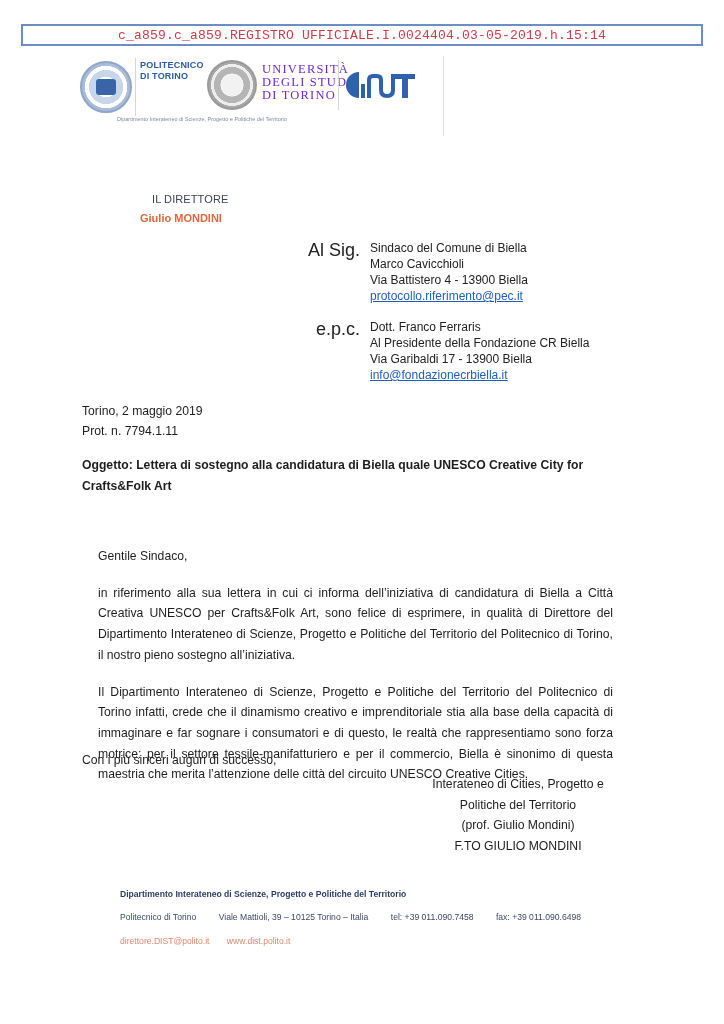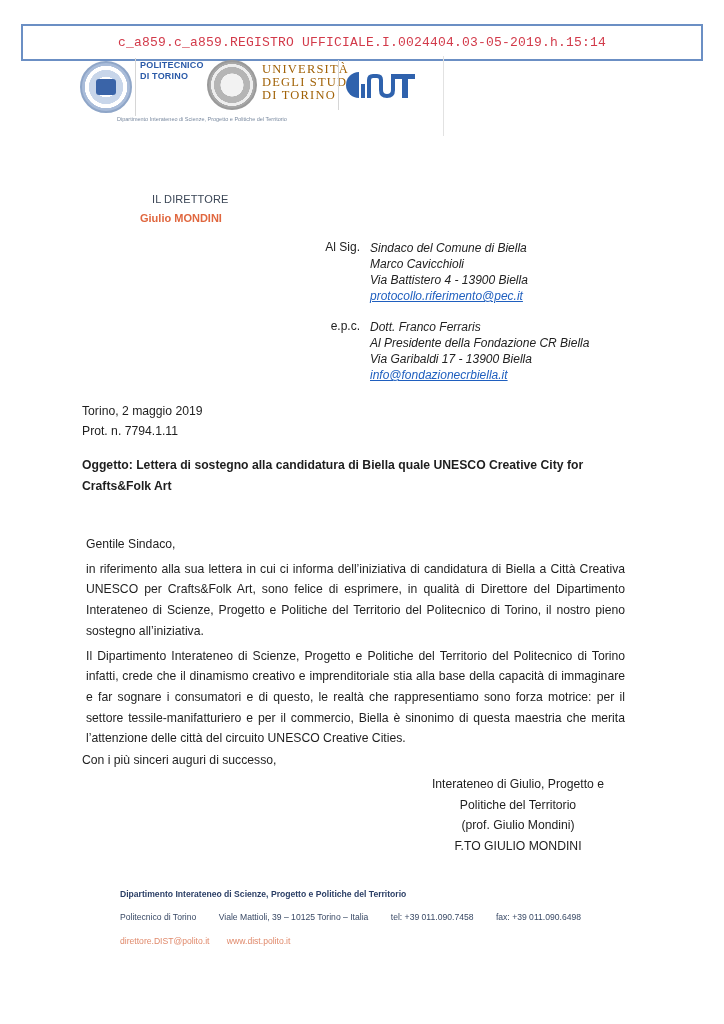--- a/index.html
+++ b/index.html
@@ -13,21 +13,21 @@
       position: relative;
       overflow: hidden;
       font-family: "Liberation Sans", "DejaVu Sans", sans-serif;
       color: #222222;
     }
     .abs { position: absolute; }
 
     
     .stamp {
       left: 21px; top: 24px;
-      width: 682px; height: 37px;
+      width: 682px; height: 22px;
       border: 2px solid #6b8fc4;
       box-sizing: border-box;
       display: flex; align-items: center; justify-content: center;
     }
     .stamp-text {
       font-family: "Liberation Mono", "DejaVu Sans Mono", monospace;
       font-size: 13px;
       color: #d23a4a;
       letter-spacing: 0.2px;
       white-space: nowrap;
@@ -63,21 +63,21 @@
     .unito-seal {
       left: 207px; top: 60px; width: 50px; height: 50px;
       border: 2px solid #9a9a9a;
       background: radial-gradient(circle, #f2f2f2 0 35%, #b5b5b5 36% 55%, #eeeeee 56% 64%, #a8a8a8 65% 100%);
     }
     .unito-name {
       left: 262px; top: 63px;
       font-family: "Liberation Serif", "DejaVu Serif", serif;
       font-size: 12.5px;
       line-height: 13px;
-      color: #a16207;
+      color: #6d28d9;
       letter-spacing: 1.2px;
     }
     .dist-logo {
       left: 345px; top: 70px;
       font-family: "Liberation Sans", sans-serif;
       font-weight: bold;
       font-size: 30px;
       line-height: 30px;
       color: #2f62ad;
       letter-spacing: -1px;
@@ -98,30 +98,29 @@
     }
     .director-name {
       left: 140px; top: 212px;
       font-size: 11px;
       font-weight: bold;
       color: #e0673f;
     }
 
     
     .recipient-label {
-      font-size: 12px;
+      font-size: 18px;
       color: #222;
       text-align: right;
       width: 60px;
     }
     .recipient-lines {
       font-size: 12px;
       line-height: 16px;
       color: #222;
-      font-style: italic;
     }
     .email-link {
       color: #1f5fbf;
       text-decoration: underline;
     }
 
     
     .txt {
       font-size: 12.2px;
       color: #1e1e1e;
@@ -135,21 +134,21 @@
       width: 560px;
       font-weight: bold;
       line-height: 21px;
     }
     .body-block {
       left: 82px; top: 530px;
       width: 547px;
       line-height: 20.7px;
       text-align: justify;
     }
-    .body-block p { margin: 4px; }
+    .body-block p { margin: 16px; }
     .salutation-line { margin: 0; }
     .closing {
       left: 82px; top: 753px;
     }
     .signature {
       left: 408px; top: 774px;
       width: 220px;
       text-align: center;
       line-height: 20.5px;
     }
@@ -242,21 +241,21 @@
 
 <div class="abs txt body-block">
   <p class="salutation-line">Gentile Sindaco,</p>
   <p>in riferimento alla sua lettera in cui ci informa dell’iniziativa di candidatura di Biella a Città Creativa UNESCO per Crafts&amp;Folk Art, sono felice di esprimere, in qualità di Direttore del Dipartimento Interateneo di Scienze, Progetto e Politiche del Territorio del Politecnico di Torino, il nostro pieno sostegno all’iniziativa.</p>
   <p>Il Dipartimento Interateneo di Scienze, Progetto e Politiche del Territorio del Politecnico di Torino infatti, crede che il dinamismo creativo e imprenditoriale stia alla base della capacità di immaginare e far sognare i consumatori e di questo, le realtà che rappresentiamo sono forza motrice: per il settore tessile-manifatturiero e per il commercio, Biella è sinonimo di questa maestria che merita l’attenzione delle città del circuito UNESCO Creative Cities.</p>
 </div>
 
 <div class="abs txt closing">Con i più sinceri auguri di successo,</div>
 
 <div class="abs txt signature">
-  <div>Interateneo di Giulio, Progetto e</div>
+  <div>Interateneo di Cities, Progetto e</div>
   <div>Politiche del Territorio</div>
   <div>(prof. Giulio Mondini)</div>
   <div>F.TO GIULIO MONDINI</div>
 </div>
 
 <div class="abs footer-dept">Dipartimento Interateneo di Scienze, Progetto e Politiche del Territorio</div>
 <div class="abs footer-address">
   <span>Politecnico di Torino</span>
   <span>Viale Mattioli, 39 – 10125 Torino – Italia</span>
   <span>tel: +39 011.090.7458</span>

